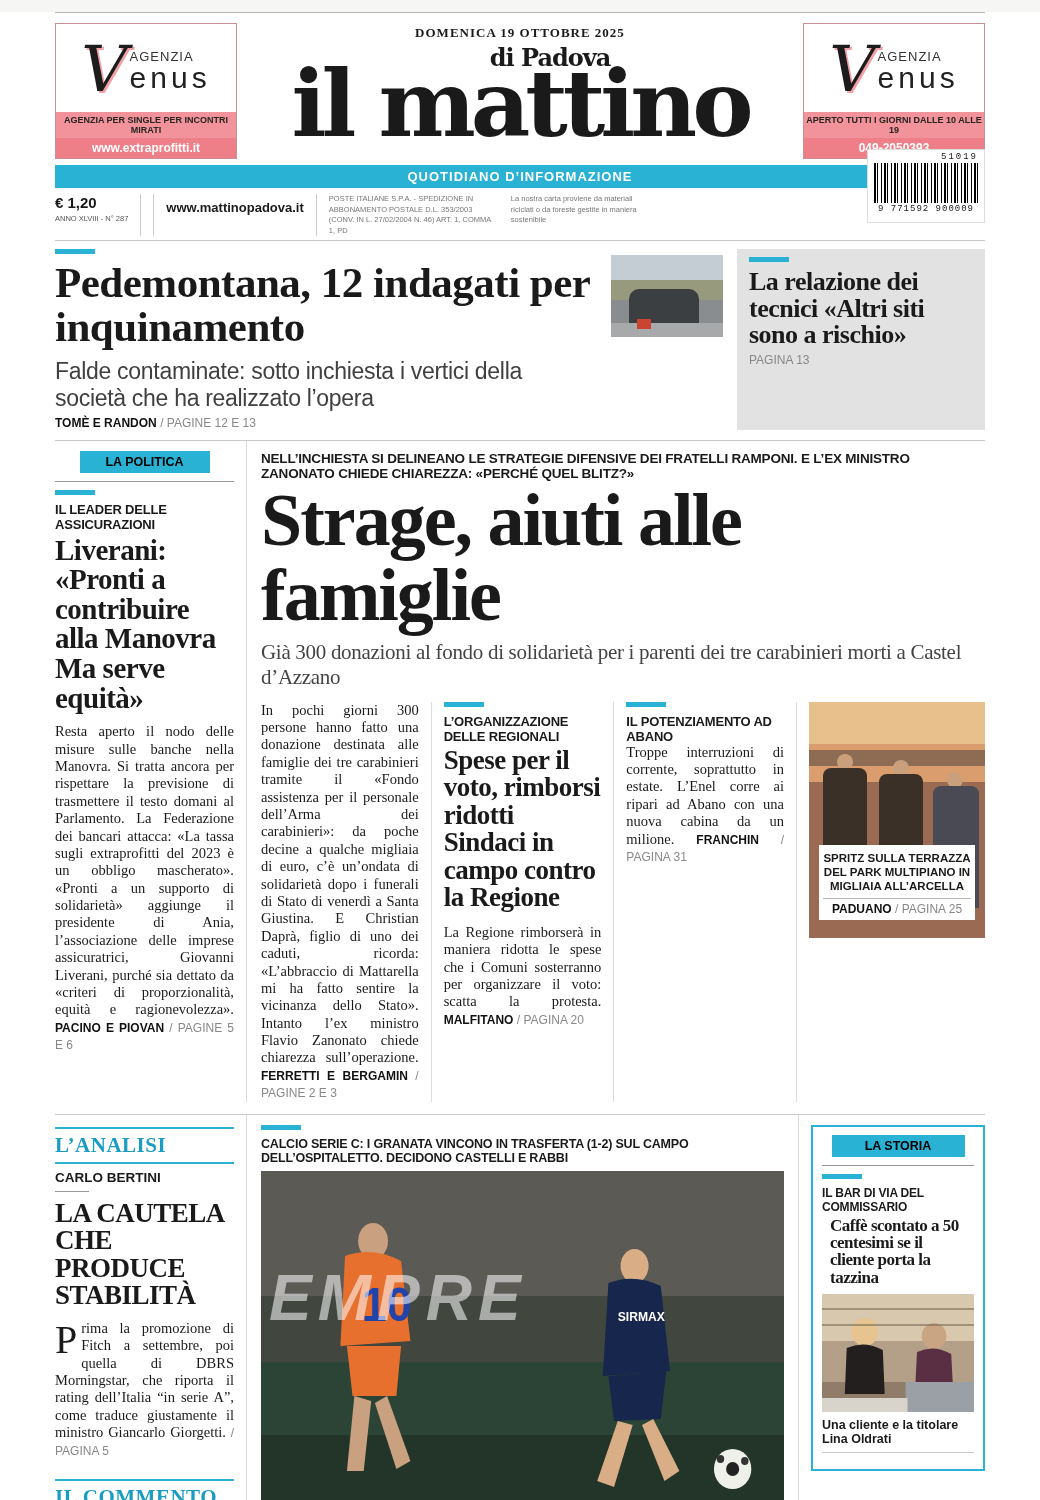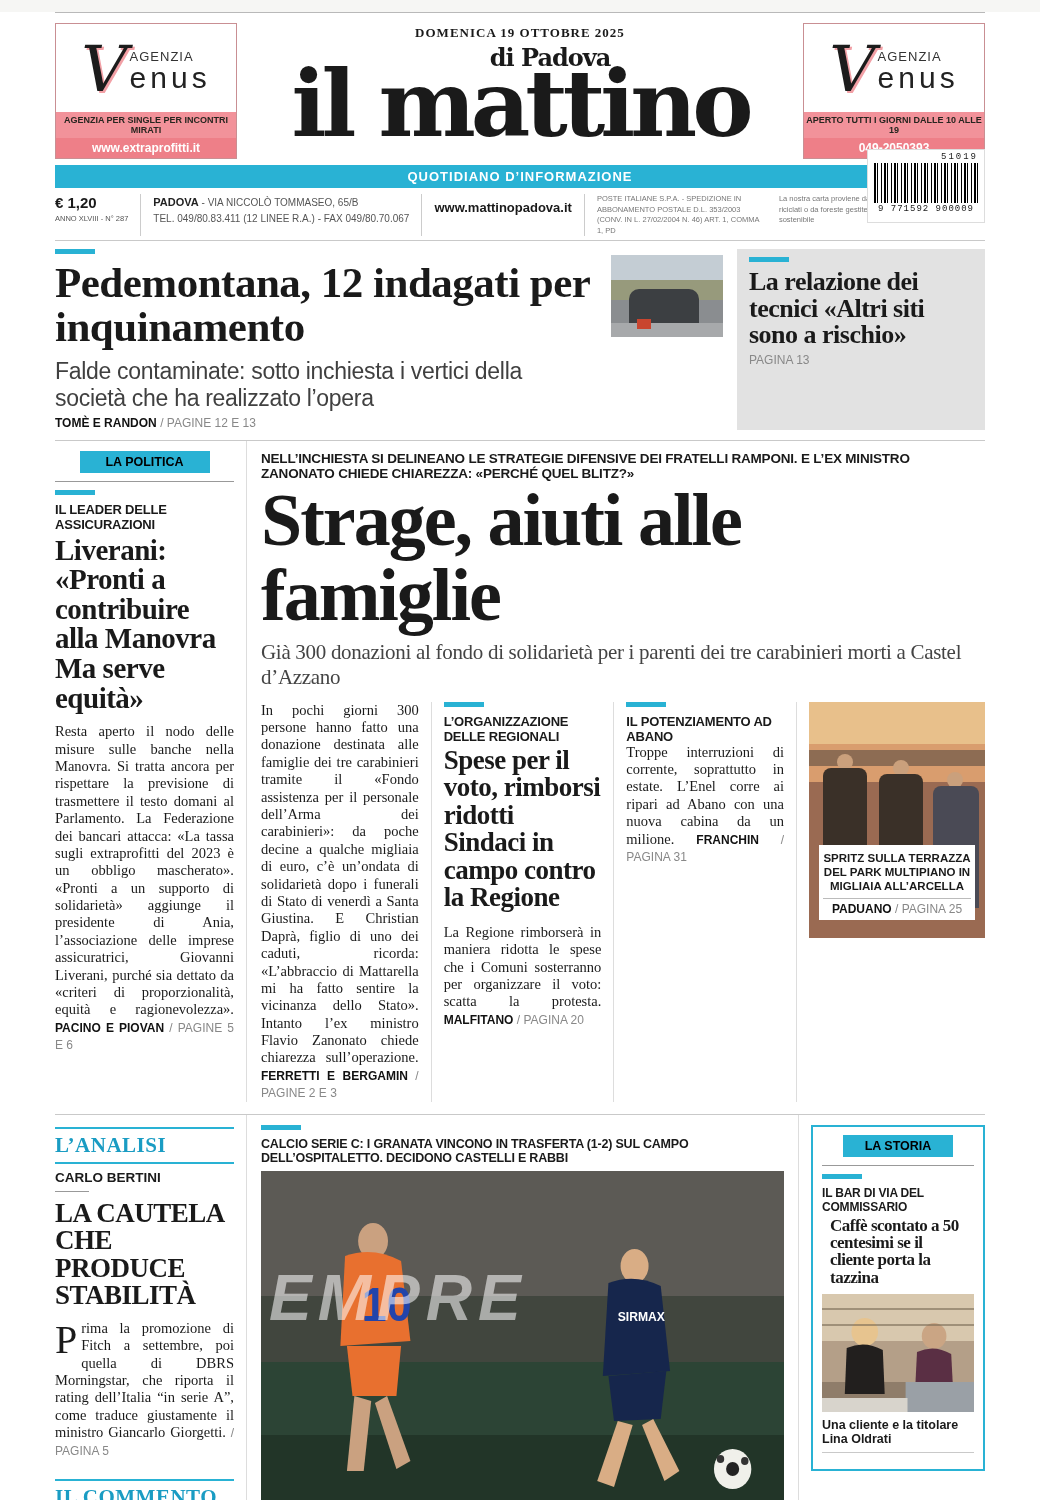--- a/index.html
+++ b/index.html
@@ -161,24 +161,20 @@
       <div class="barcode-top">51019</div>
       <div class="barcode-stripes"></div>
       <div class="barcode-num">9 771592 900009</div>
     </div>
     <div class="info-strip">
       <div>
         <div class="info-price">€ 1,20</div>
         <div class="info-issue">ANNO XLVIII - N° 287</div>
       </div>
       <div class="info-sep"></div>
-      <div class="info-addr">
-        <b>PADOVA</b><span> - VIA NICCOLÒ TOMMASEO, 65/B</span><br>
-        <span>TEL. 049/80.83.411 (12 LINEE R.A.) - FAX 049/80.70.067</span>
-      </div>
       <div class="info-sep"></div>
       <div class="info-web">www.mattinopadova.it</div>
       <div class="info-sep"></div>
       <div class="info-postal">POSTE ITALIANE S.P.A. - SPEDIZIONE IN ABBONAMENTO POSTALE D.L. 353/2003 (CONV. IN L. 27/02/2004 N. 46) ART. 1, COMMA 1, PD</div>
       <div class="info-paper">La nostra carta proviene da materiali riciclati o da foreste gestite in maniera sostenibile</div>
     </div>
   </div>
 
   <div class="hdivider"></div>
   <div class="ped-row">
@@ -308,21 +304,21 @@
         </svg>
       </div>
       <div class="calcio-caption">
         <div class="cc-title">Il Citta ci prende gusto e centra un’altra vittoria</div>
 
       </div>
     </div>
 
     <div class="colR" style="padding-left:12px">
       <div class="storia-box">
-        <span class="badge" style="width:110px">LA STORIA</span>
+        <span class="badge" style="width:133px">LA STORIA</span>
         <div class="small-rule"></div>
         <div class="tick"></div>
         <div class="kicker" style="font-size:12px">IL BAR DI VIA DEL COMMISSARIO</div>
         <div class="serif-hl storia-hl">Caffè scontato a 50 centesimi se il cliente porta la tazzina</div>
         <div class="bar-photo">
           <div class="shelf" style="top:14px"></div><div class="shelf" style="top:30px"></div>
           <svg width="100%" height="100%" viewBox="0 0 160 118" preserveAspectRatio="none">
             <circle cx="45" cy="38" r="14" fill="#e7c48f"></circle>
             <path d="M26 54 Q45 46 64 56 L66 100 L24 100 Z" fill="#221f1e"></path>
             <circle cx="118" cy="42" r="13" fill="#caa584"></circle>

